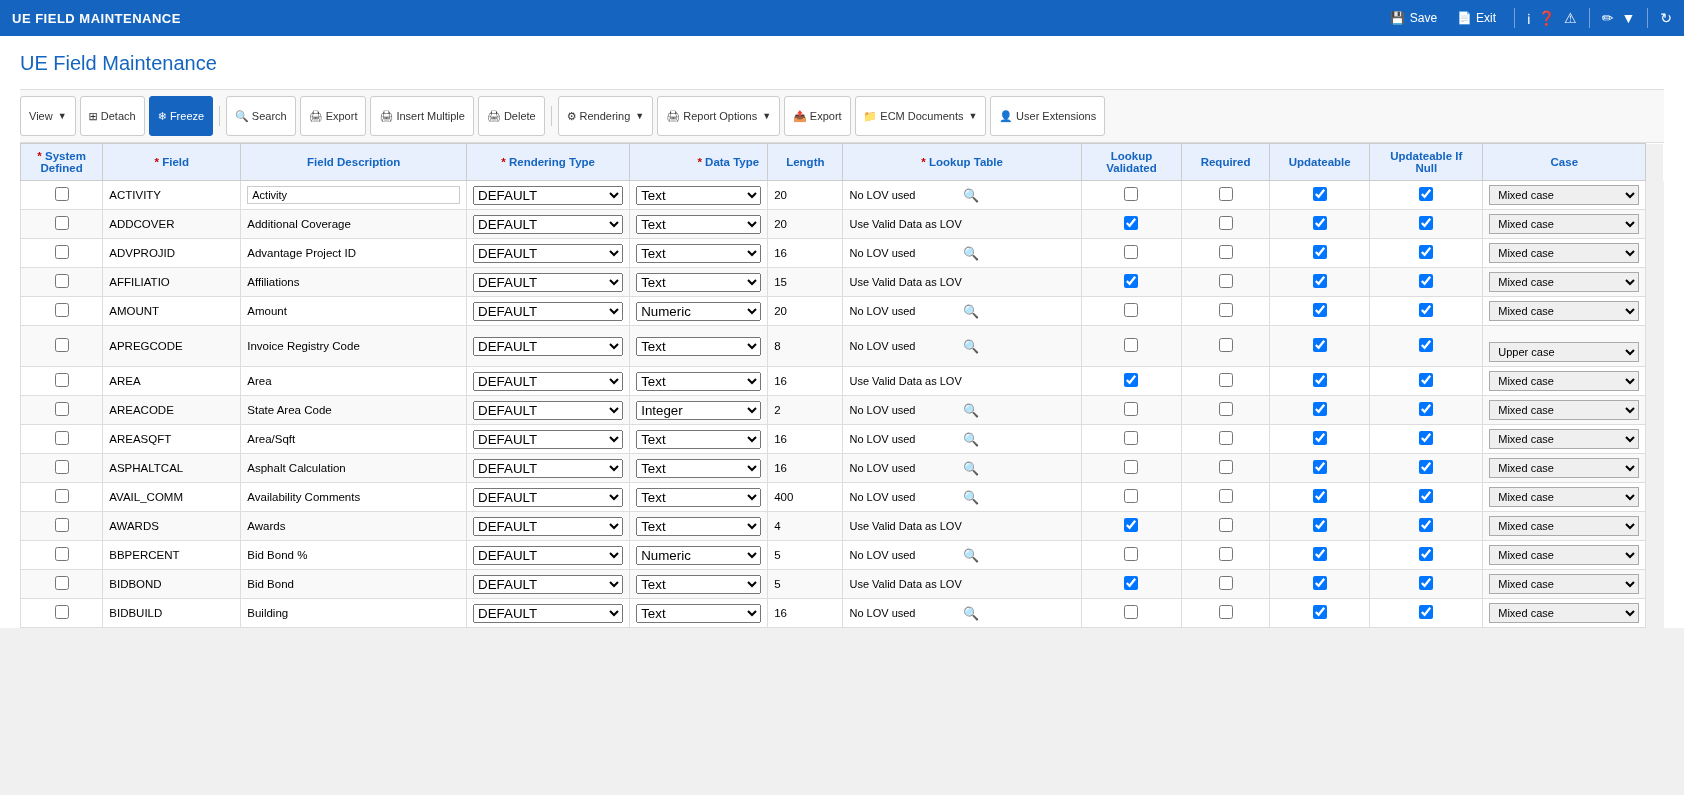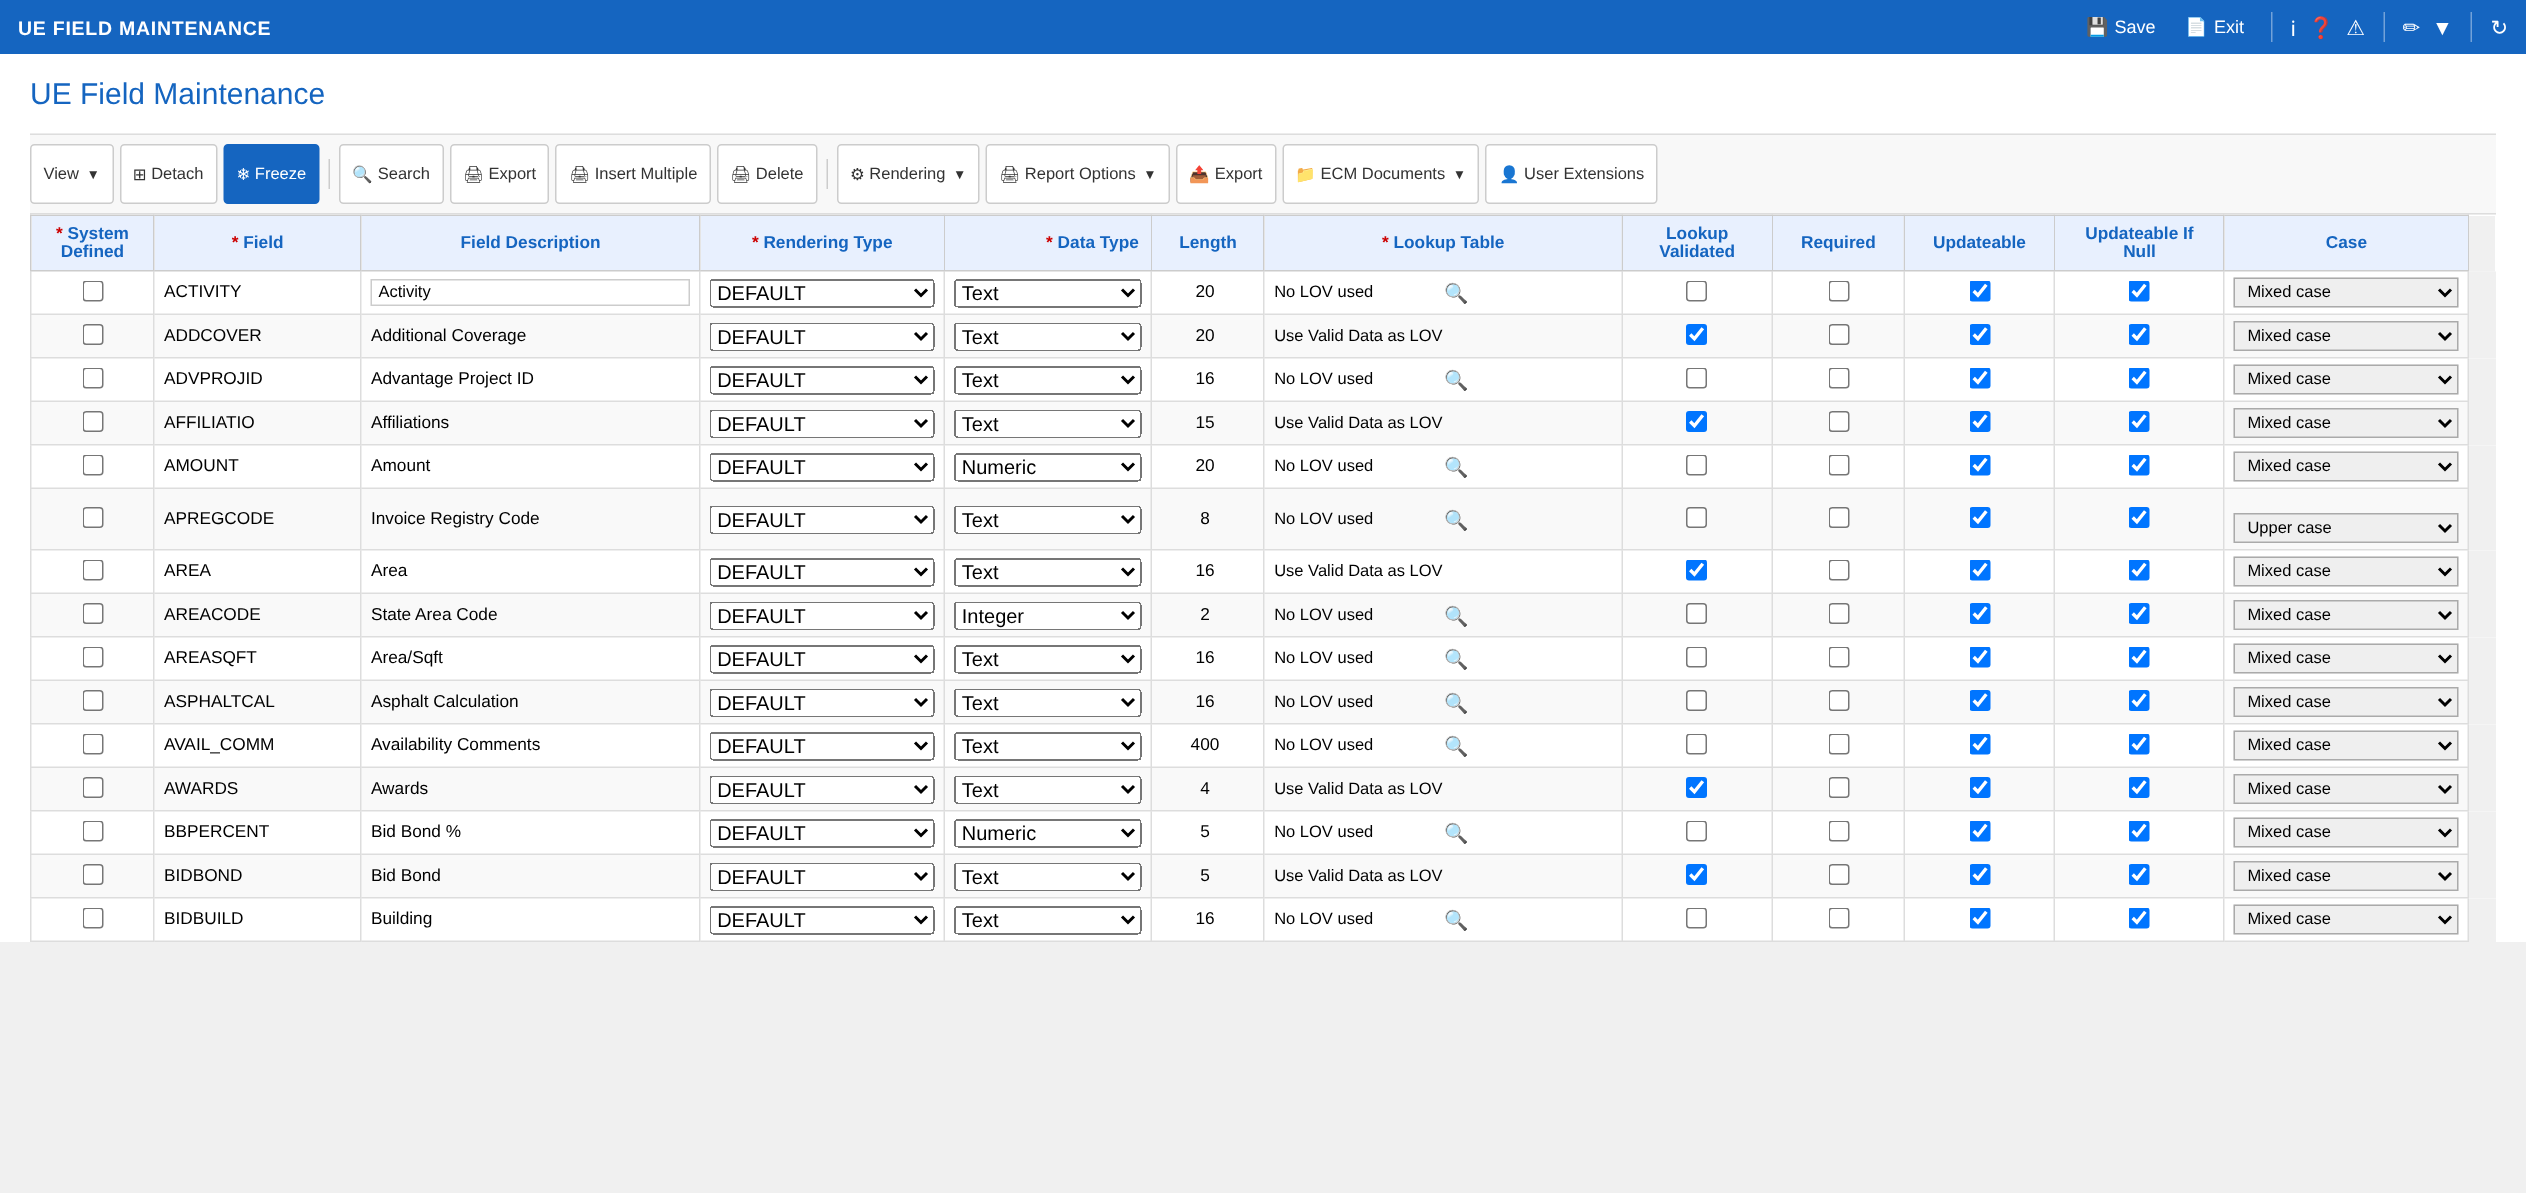--- a/index.html
+++ b/index.html
@@ -54,21 +54,21 @@
       position: sticky; top: 0; z-index: 10; white-space: nowrap;
     }
     thead tr th .asterisk { color: #cc0000; }
     tbody tr { background: white; }
     tbody tr:nth-child(even) { background: #f9f9f9; }
     tbody td { border: 1px solid #ddd; padding: 4px 6px; vertical-align: middle; }
 
     .td-checkbox { text-align: center; width: 40px; }
     .td-field { font-weight: normal; white-space: nowrap; }
     .td-desc input { width: 100%; border: 1px solid #ccc; padding: 2px 4px; font-size: 11px; }
-    .td-length { text-align: center; padding-right: 10px; }
+    .td-length { text-align: left; padding-right: 10px; }
     .td-lookup { display: flex; align-items: center; gap: 2px; }
     .td-lookup span { flex: 1; font-size: 11px; }
     .td-lookup .search-icon { font-size: 13px; color: #555; cursor: pointer; }
     .td-check-center { text-align: center; }
 
     
     input[type="checkbox"] { width: 14px; height: 14px; cursor: pointer; }
 
     .rendering-cell { display: flex; align-items: center; gap: 2px; }
     .rendering-cell select { flex: 1; }

